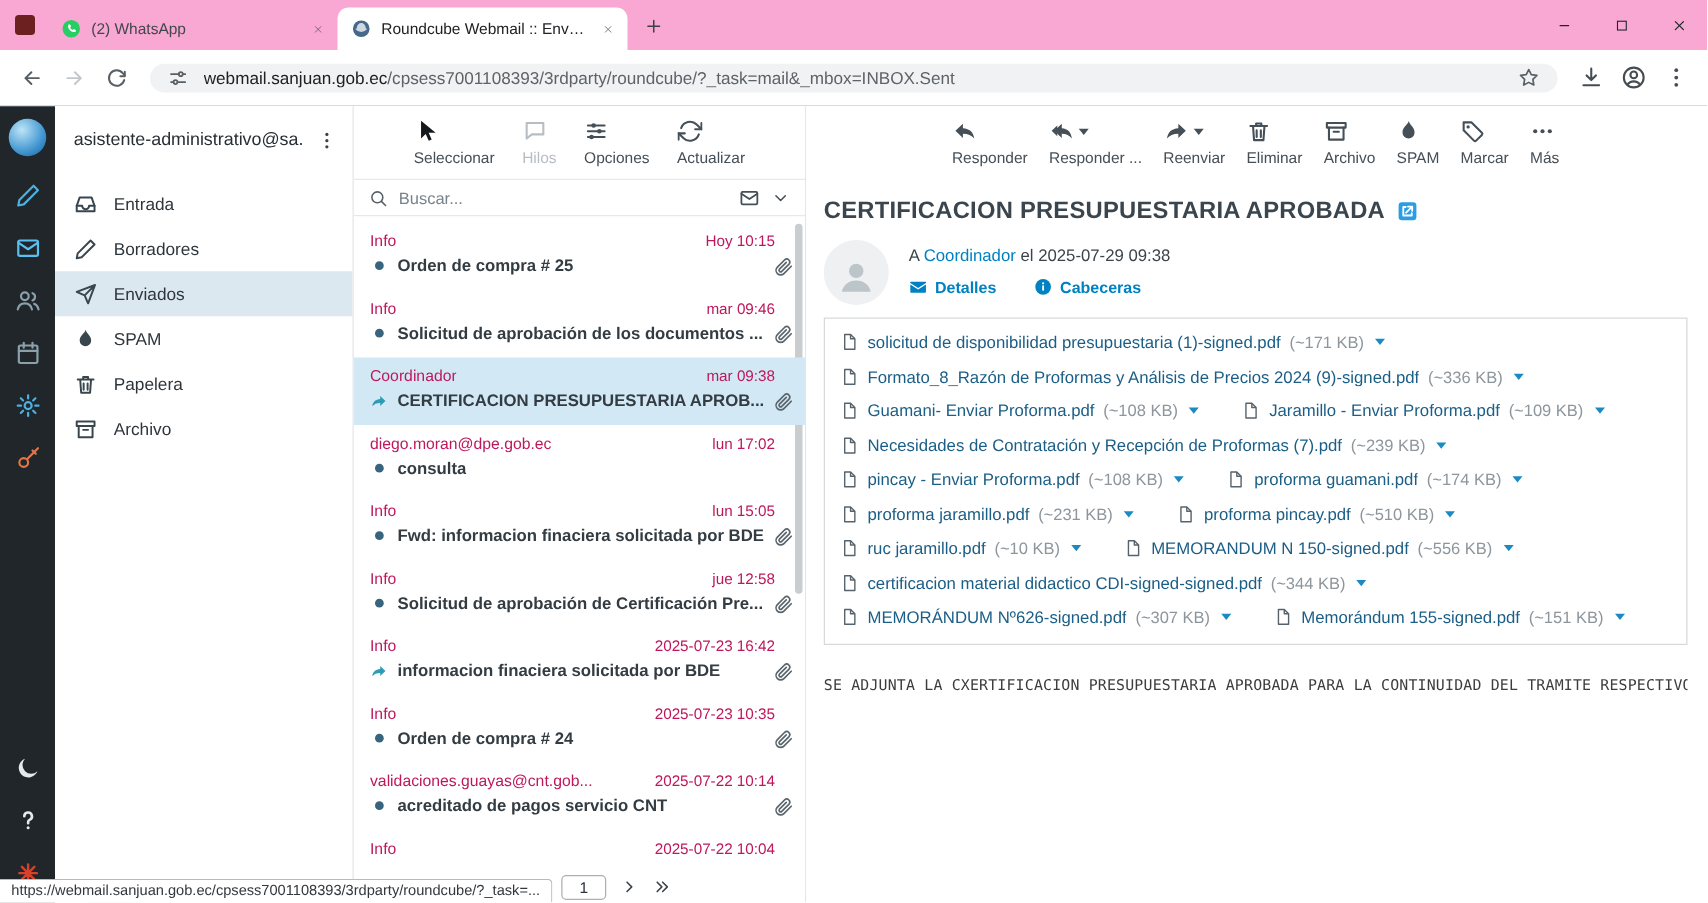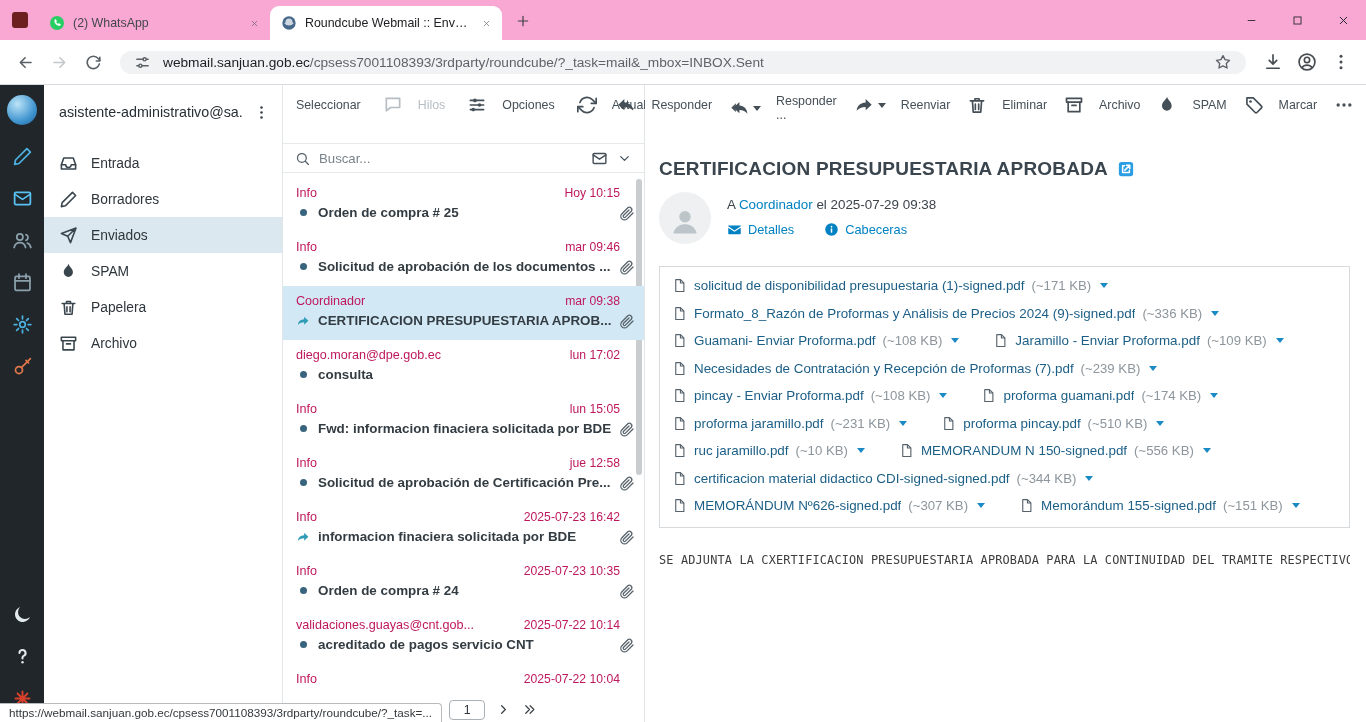--- a/index.html
+++ b/index.html
@@ -59,21 +59,21 @@
   .folders{margin-top:6px}
   .folder{height:36px;display:flex;align-items:center;gap:13px;padding:0 15px;font-size:13.8px;color:#2e363c;cursor:pointer}
   .folder.selected{background:#dce8ef}
   .ficon{width:19px;height:19px;color:#3a464e;flex:none}
   .quota{position:absolute;left:26px;bottom:-11px;width:40px;height:22px;border-radius:50%;background:#cfd3d5}
 
   .listpane{width:362px;border-right:1px solid #e3e6e8;display:flex;flex-direction:column;background:#fff;flex:none}
   .ptoolbar{height:58px;display:flex;align-items:flex-start;padding-top:9px;flex:none}
   #ltoolbar{justify-content:center;gap:22px}
   #vtoolbar{justify-content:center;gap:17px}
-  .tbtn{display:flex;flex-direction:row;align-items:center;gap:15px;color:#454f57;font-size:12.4px;cursor:pointer}
+  .tbtn{display:flex;flex-direction:column;gap:4px;color:#454f57;font-size:12.4px;cursor:pointer}
   .tbtn .tirow{display:flex;align-items:center;gap:4px;height:21px}
   .tico{width:20px;height:20px;display:block}
   .tcaret{width:0;height:0;border-left:4px solid transparent;border-right:4px solid transparent;border-top:5px solid #454f57;margin-top:1px}
   .tbtn.disabled{color:#b6bdc3}
   .tbtn.disabled .tico{color:#b6bdc3}
   [data-name="btn-seleccionar"] .tico{color:#16191c}
 
   .searchrow{height:30px;border-top:1px solid #e6e9ea;border-bottom:1px solid #e6e9ea;display:flex;align-items:center;gap:9px;padding:0 12px;flex:none}
   .searchrow .sico{width:15px;height:15px;color:#556069;flex:none}
   .searchrow .sph{flex:1;min-width:0;font-size:13.2px;color:#78828a}
@@ -101,24 +101,24 @@
   .subjrow{display:flex;align-items:center;gap:9px;margin-top:15px;flex:none}
   .subject{font-size:19px;font-weight:700;color:#3a454e;letter-spacing:.2px;white-space:nowrap;overflow:hidden}
   .openico{width:18px;height:18px;flex:none;cursor:pointer}
   .metarow{display:flex;gap:16px;margin-top:12px;flex:none}
   .avatar{width:52px;height:52px;border-radius:50%;background:#eef0f1;display:flex;align-items:center;justify-content:center;flex:none;overflow:hidden}
   .avico{width:32px;height:32px;margin-top:6px;color:#bcc5ca;display:block}
   .metatxt{padding-top:5px;min-width:0}
   .meta1{font-size:13.4px;color:#3c444a;white-space:nowrap}
   .tolink{color:#0081c2;text-decoration:none;cursor:pointer}
   .meta2{display:flex;gap:30px;margin-top:10px}
-  .mlink{display:flex;align-items:center;gap:6px;font-size:12.8px;font-weight:400;color:#0081c2;text-decoration:none;cursor:pointer}
+  .mlink{display:flex;align-items:center;gap:6px;font-size:12.8px;font-weight:700;color:#0081c2;text-decoration:none;cursor:pointer}
   .mico{width:15px;height:15px;flex:none}
 
-  .attachbox{margin-top:22px;border:1px solid #d6dadc;padding:5px 12px 7px;display:flex;flex-wrap:wrap;column-gap:34px;align-content:flex-start;flex:none}
+  .attachbox{margin-top:10px;border:1px solid #d6dadc;padding:5px 12px 7px;display:flex;flex-wrap:wrap;column-gap:34px;align-content:flex-start;flex:none}
   .att{display:inline-flex;align-items:center;gap:7px;height:27.5px;cursor:pointer;max-width:100%}
   .fico{width:15px;height:15px;color:#57636c;flex:none}
   .aname{font-size:13.4px;color:#1b5e86;white-space:nowrap;overflow:hidden}
   .asize{font-size:13.2px;color:#8d969c;white-space:nowrap}
   .acaret{width:0;height:0;border-left:4.5px solid transparent;border-right:4.5px solid transparent;border-top:5.5px solid #1b8ac4;margin-left:2px;flex:none}
 
   .msgbody{margin-top:25px;font-family:"DejaVu Sans Mono","Liberation Mono",monospace;font-size:11.9px;color:#3d3d3d;white-space:nowrap;overflow:hidden;letter-spacing:.15px}
 
   .statusbar{position:absolute;left:0;bottom:0;max-width:470px;background:#fff;border:1px solid #b7bbbe;border-left:none;border-bottom:none;border-top-right-radius:4px;padding:2px 9px 3px;font-size:11.7px;color:#33383c;white-space:nowrap;overflow:hidden;z-index:10}
 </style>

